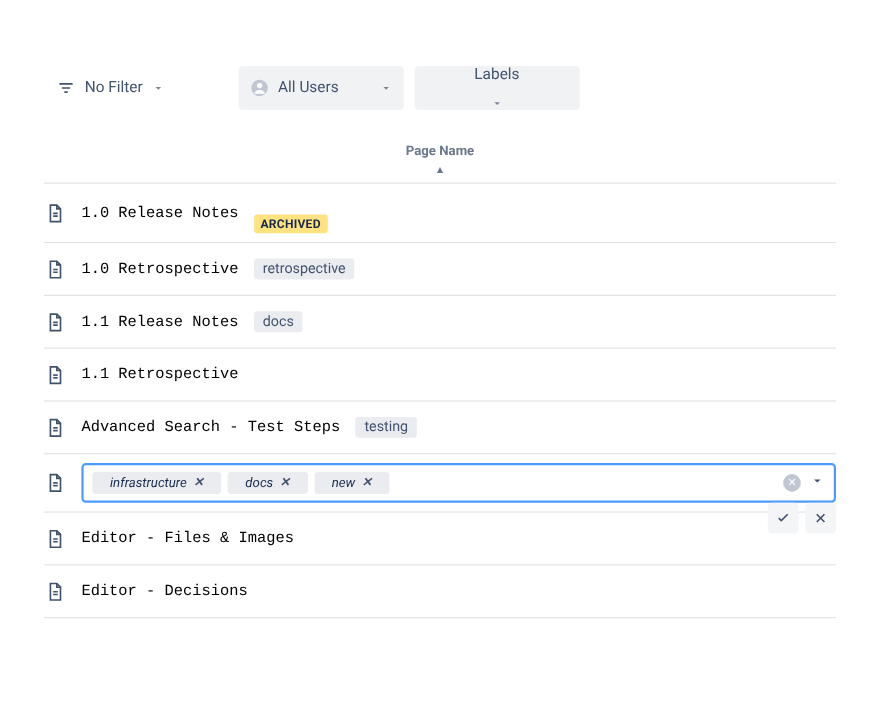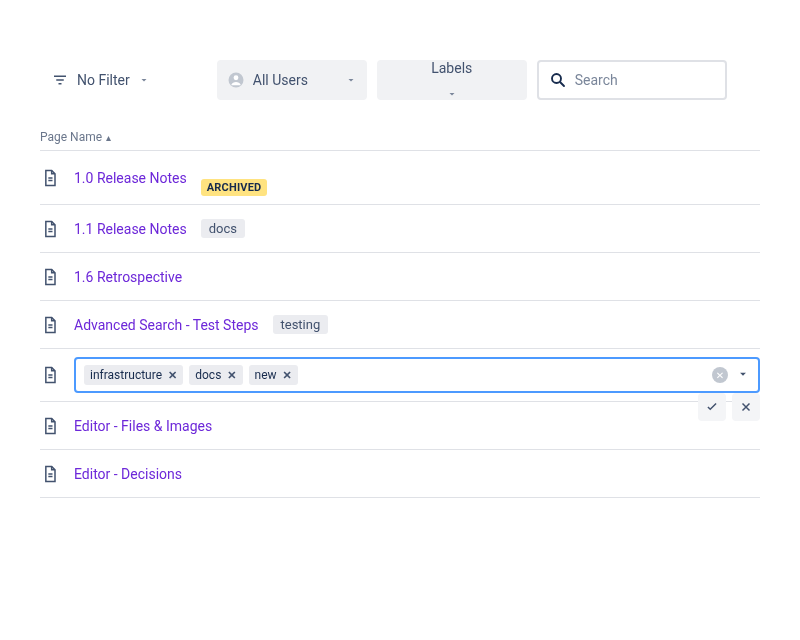--- a/index.html
+++ b/index.html
@@ -28,40 +28,41 @@
   .pill .label { flex: 1; }
   .pill.filter { width: auto; padding-right:14px; }
   .pill.users { width: 150px; justify-content: space-between; margin-left: 42px; }
   .pill.labels { width: 150px; justify-content: space-between; flex-direction: column; }
   .pill.search { width: 190px; cursor: text; }
   .pill.search .placeholder { color: #7A869A; }
   .icon { display: inline-flex; }
   .chevron { fill: #7A869A; }
   .table-header {
     font-size: 12px;
-    font-weight: 400;
+    font-weight: 700;
     color: #6B778C;
     padding: 6px 0 6px 0;
     border-bottom: 1px solid #DFE1E6;
     display:flex;
     align-items:center;
     gap:4px;
+    flex-direction:column;
   }
   .sort-arrow { font-size:10px; color:#6B778C; }
   .row {
     display: flex;
     align-items: center;
     border-bottom: 1px solid #DFE1E6;
     padding: 8px 0;
     min-height: 48px;
     position: relative;
     gap: 14px;
   }
   .doc-icon svg { width: 20px; height: 20px; display:block; }
-  .page-link { color: #6d28d9; text-decoration: none; }
+  .page-link { color: #000000; text-decoration: none; font-family: Liberation Mono, monospace; }
   .badge-archived {
     background: #FFE380;
     color: #172B4D;
     font-size: 11px;
     font-weight: 700;
     padding: 2px 6px;
     border-radius: 3px;
     letter-spacing: 0.2px;
     margin-top: 20px;
   }
@@ -81,25 +82,25 @@
     border-radius: 4px;
     padding: 4px 8px;
     height: 36px;
     justify-content: space-between;
   }
   .tags-left { display:flex; align-items:center; gap:6px; }
   .tag-chip {
     background: #EBECF0;
     color: #172B4D;
     font-size: 12px;
-    padding: 3px 6px;
+    padding: 3px 16px;
     border-radius: 3px;
     display: inline-flex;
-    align-items: center;
     gap: 6px;
+    font-style: italic;
   }
   .tag-x { font-weight: 700; font-size: 11px; cursor: pointer; color:#42526E; }
   .tag-editor-icons { display:flex; align-items:center; gap:8px; }
   .clear-circle {
     width:16px; height:16px; border-radius:50%; background:#C1C7D0;
     display:inline-flex; align-items:center; justify-content:center;
     color:#fff; font-size:10px; cursor:pointer;
   }
   .action-buttons {
     position: absolute;
@@ -159,29 +160,20 @@
 
     <div class="pill grey labels">
       <span class="label">Labels</span>
       <span class="icon">
         <svg width="12" height="12" viewBox="0 0 24 24">
             <path class="chevron" d="M7 10l5 5 5-5z"></path>
           </svg>
       </span>
     </div>
 
-    <div class="pill bordered search">
-      <span class="icon">
-        <svg width="18" height="18" viewBox="0 0 24 24">
-            <circle cx="10" cy="10" r="6" fill="none" stroke="#172B4D" stroke-width="2.5"></circle>
-            <line x1="15" y1="15" x2="20" y2="20" stroke="#172B4D" stroke-width="2.5" stroke-linecap="round"></line>
-          </svg>
-      </span>
-      <span class="placeholder">Search</span>
-    </div>
   </div>
 
   <div class="table-header">
     <span>Page Name</span>
     <span class="sort-arrow">▴</span>
   </div>
 
   <div id="rows">
       <div class="row">
         <span class="doc-icon">
@@ -197,33 +189,45 @@
       </div>
       <div class="row">
         <span class="doc-icon">
           <svg viewBox="0 0 24 24">
             <path fill="none" stroke="#42526E" stroke-width="1.8" d="M7 3h7l4 4v14H7z"></path>
             <path fill="none" stroke="#42526E" stroke-width="1.8" d="M14 3v4h4"></path>
             <line x1="10" y1="12" x2="15" y2="12" stroke="#42526E" stroke-width="1.8"></line>
             <line x1="10" y1="15" x2="15" y2="15" stroke="#42526E" stroke-width="1.8"></line>
           </svg>
         </span>
+        <a href="#" class="page-link">1.0 Retrospective</a>
+        <span class="label-soft">retrospective</span>
+      </div>
+      <div class="row">
+        <span class="doc-icon">
+          <svg viewBox="0 0 24 24">
+            <path fill="none" stroke="#42526E" stroke-width="1.8" d="M7 3h7l4 4v14H7z"></path>
+            <path fill="none" stroke="#42526E" stroke-width="1.8" d="M14 3v4h4"></path>
+            <line x1="10" y1="12" x2="15" y2="12" stroke="#42526E" stroke-width="1.8"></line>
+            <line x1="10" y1="15" x2="15" y2="15" stroke="#42526E" stroke-width="1.8"></line>
+          </svg>
+        </span>
         <a href="#" class="page-link">1.1 Release Notes</a>
         <span class="label-soft">docs</span>
       </div>
       <div class="row">
         <span class="doc-icon">
           <svg viewBox="0 0 24 24">
             <path fill="none" stroke="#42526E" stroke-width="1.8" d="M7 3h7l4 4v14H7z"></path>
             <path fill="none" stroke="#42526E" stroke-width="1.8" d="M14 3v4h4"></path>
             <line x1="10" y1="12" x2="15" y2="12" stroke="#42526E" stroke-width="1.8"></line>
             <line x1="10" y1="15" x2="15" y2="15" stroke="#42526E" stroke-width="1.8"></line>
           </svg>
         </span>
-        <a href="#" class="page-link">1.6 Retrospective</a>
+        <a href="#" class="page-link">1.1 Retrospective</a>
       </div>
       <div class="row">
         <span class="doc-icon">
           <svg viewBox="0 0 24 24">
             <path fill="none" stroke="#42526E" stroke-width="1.8" d="M7 3h7l4 4v14H7z"></path>
             <path fill="none" stroke="#42526E" stroke-width="1.8" d="M14 3v4h4"></path>
             <line x1="10" y1="12" x2="15" y2="12" stroke="#42526E" stroke-width="1.8"></line>
             <line x1="10" y1="15" x2="15" y2="15" stroke="#42526E" stroke-width="1.8"></line>
           </svg>
         </span>

